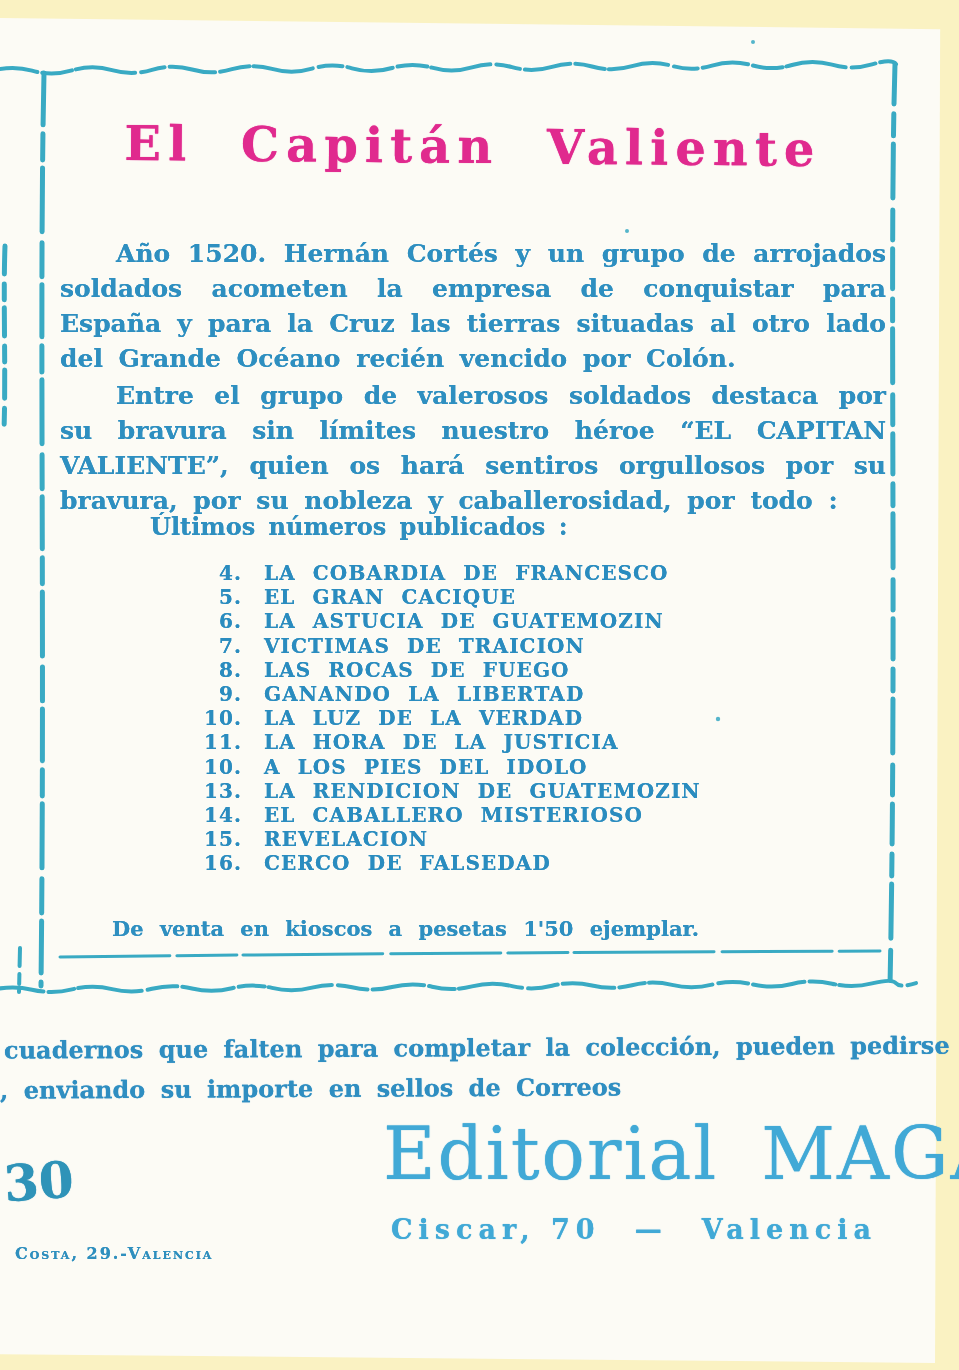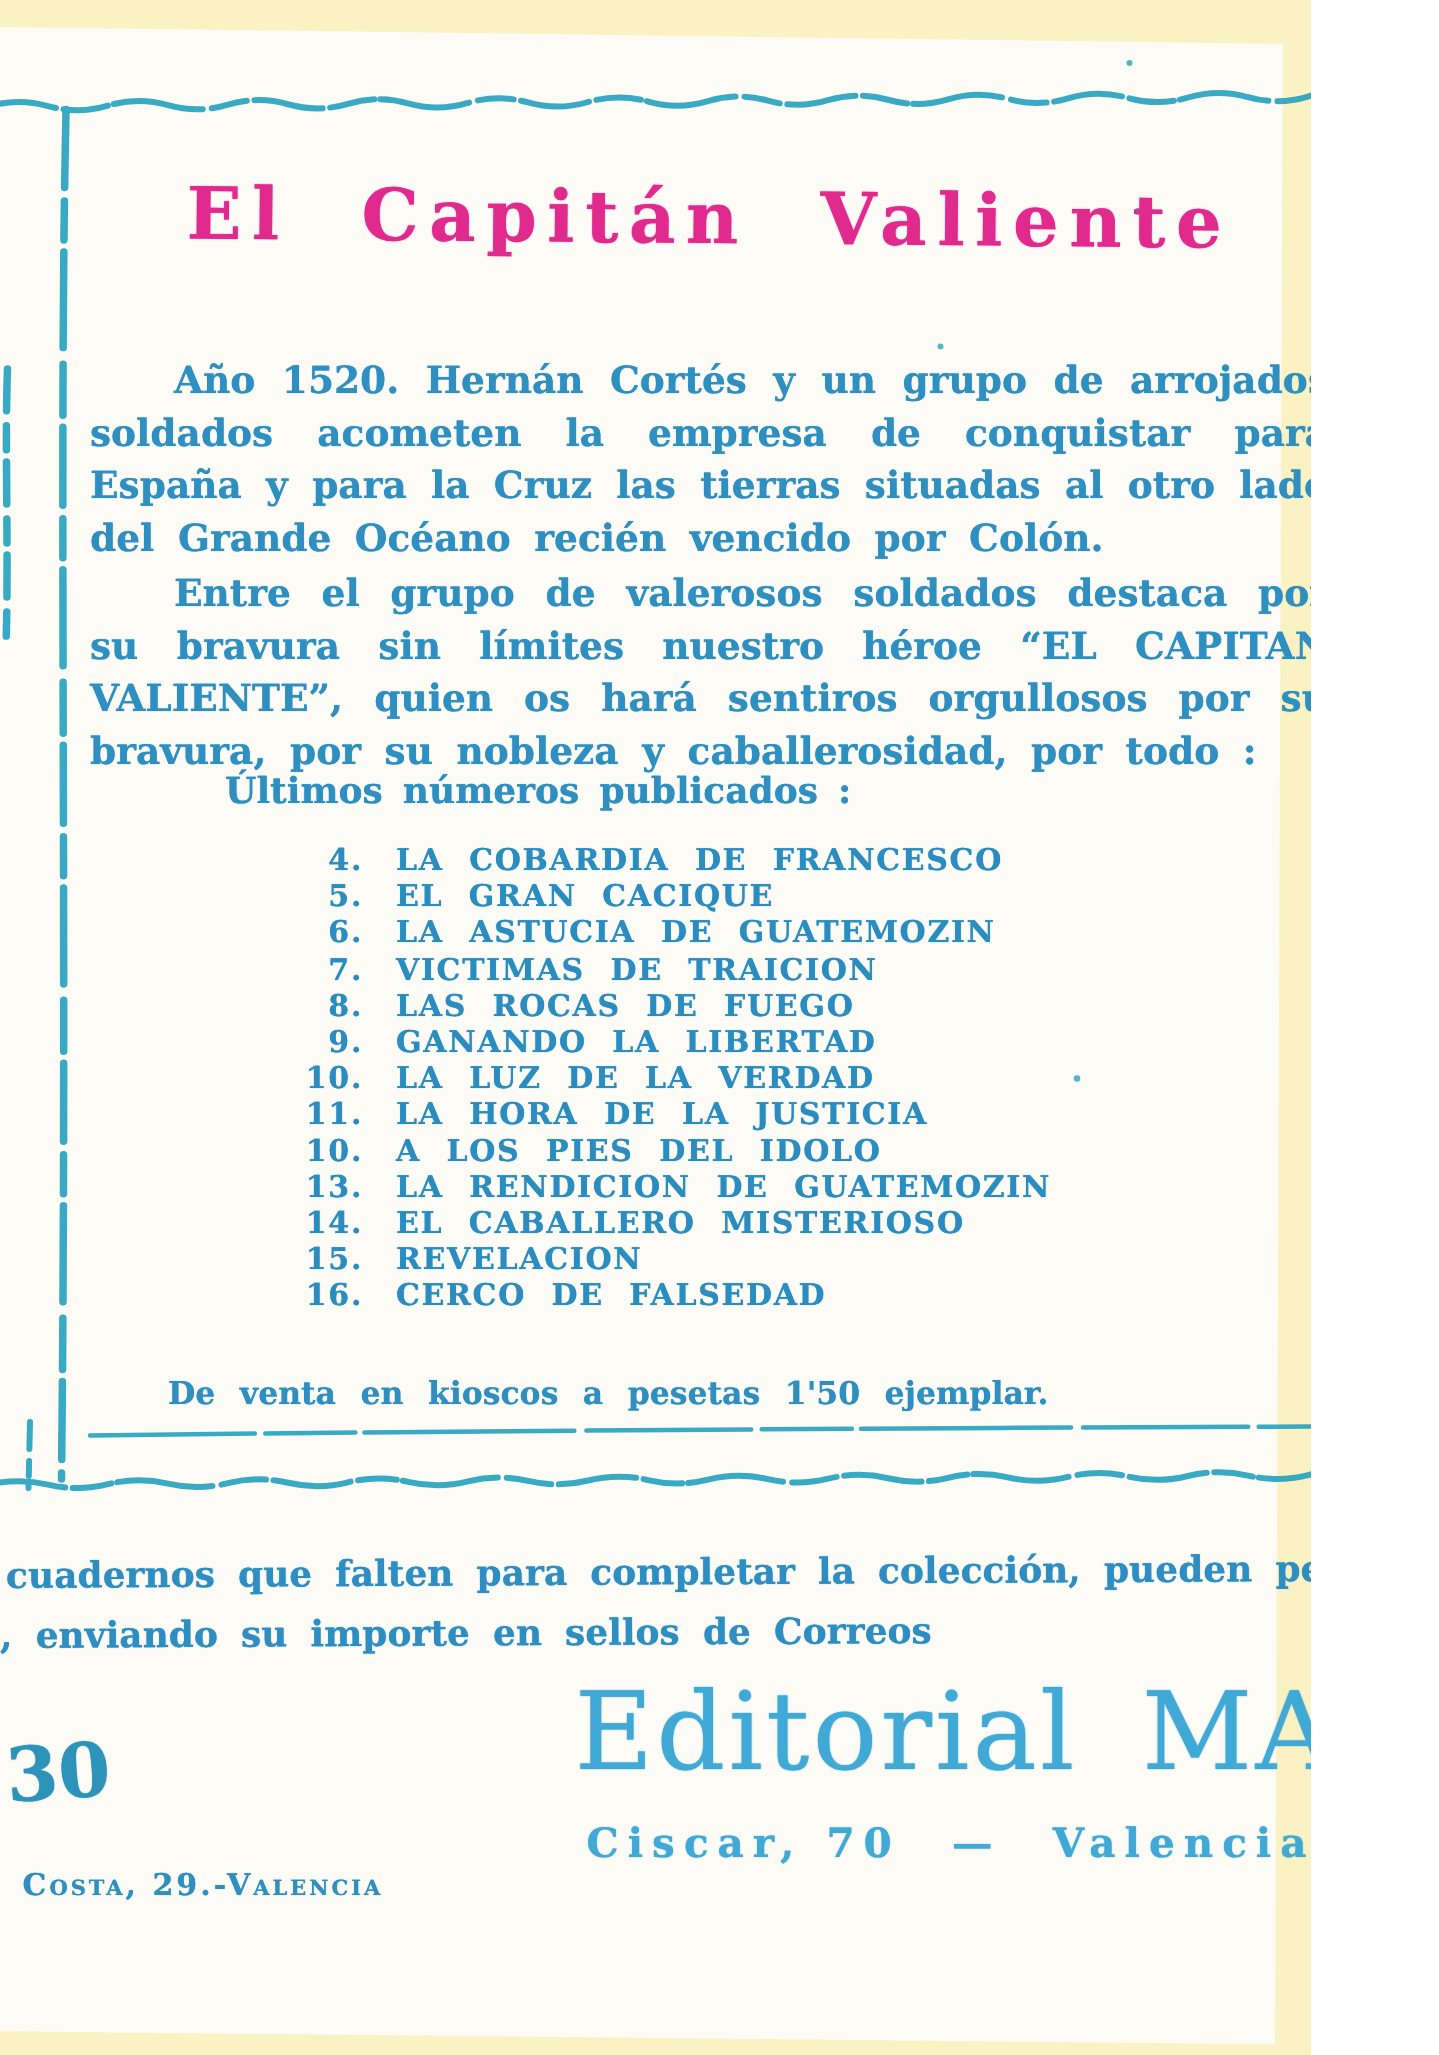--- a/index.html
+++ b/index.html
@@ -1,17 +1,17 @@
 <!DOCTYPE html>
 <html><head>
 <meta charset="utf-8">
 <style>
   html,body { margin:0; padding:0; }
   .page {
-    position:relative; width:874px; height:1370px;
+    position:relative; width:959px; height:1370px;
     background:#fcfbf5; overflow:hidden;
     font-family:"DejaVu Serif","Liberation Serif",serif;
   }
   .scan-edge { position:absolute; background:#faf2c2; }
   .scan-edge.top { left:0; top:0; width:100%; height:32px;
     clip-path:polygon(0 0,100% 0,100% 92%,0 56%); }
   .scan-edge.right { right:0; top:0; width:24px; height:100%;
     clip-path:polygon(22% 0,100% 0,100% 100%,0 100%); }
   .scan-edge.bottom { left:0; bottom:0; width:100%; height:18px;
     clip-path:polygon(0 12%,100% 62%,100% 100%,0 100%); }
@@ -74,21 +74,21 @@
     font-size:72px; font-weight:normal; letter-spacing:2px; word-spacing:18px;
     white-space:nowrap; text-shadow:0 0 1px currentColor;
   }
   .publisher-address {
     display:flex; justify-content:space-between; width:486px; margin:18px 0 0 8px;
     font-size:27px; font-weight:bold; letter-spacing:6px;
     text-shadow:0 0 0.8px currentColor;
   }
   .printer-address {
     position:absolute; left:15px; top:1244px; color:#2f8fbe;
-    font-size:20px; font-weight:bold; font-variant:small-caps;
+    font-size:16px; font-weight:bold; font-variant:small-caps;
     letter-spacing:2px; white-space:nowrap; text-shadow:0 0 0.6px currentColor;
   }
 </style>
 </head>
 <body>
 
 <div class="page">
 
   <div class="scan-edge top"></div>
   <div class="scan-edge right"></div>

